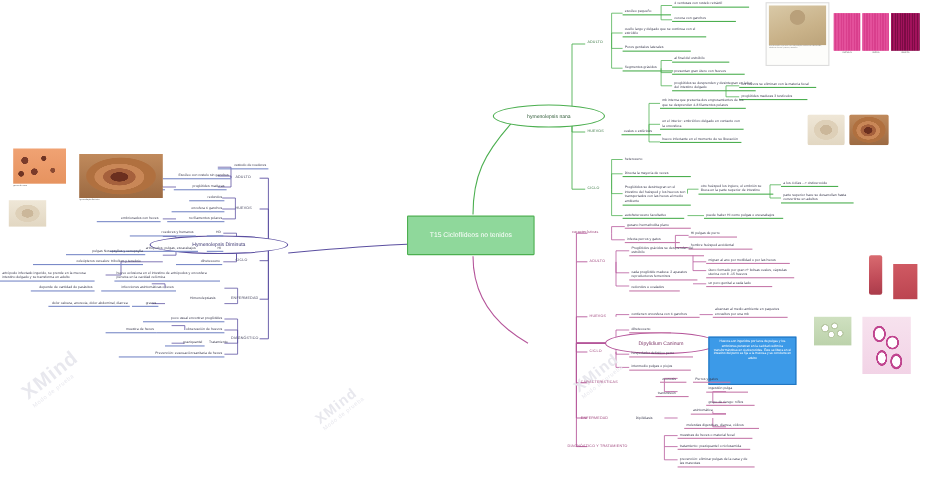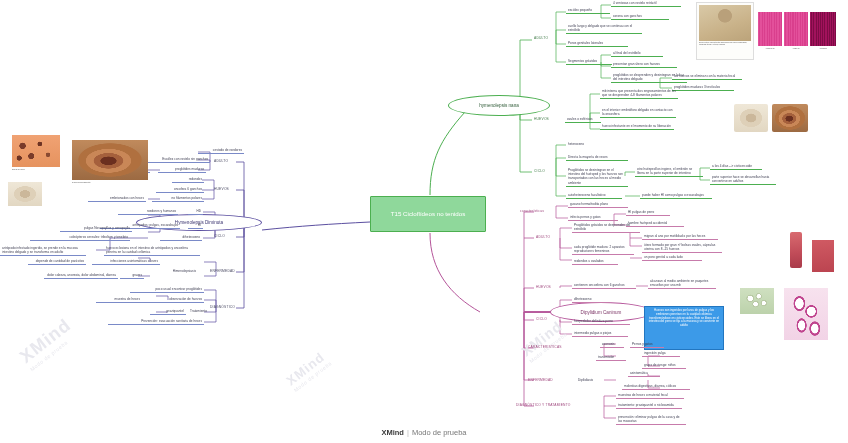--- a/index.html
+++ b/index.html
@@ -444,17 +444,14 @@
 
   <div class="img tex-egg-pale" style="left:734px;top:104px;width:34px;height:28px;border-radius:2px;"></div>
   <div class="img tex-egg-big" style="left:772px;top:104px;width:36px;height:28px;border-radius:2px;"></div>
 
   <div class="img tex-worm" style="left:790px;top:232px;width:12px;height:36px;border-radius:2px;"></div>
   <div class="img tex-worm2" style="left:812px;top:240px;width:22px;height:32px;"></div>
 
   <div class="img tex-cyst" style="left:740px;top:288px;width:34px;height:26px;"></div>
   <div class="img tex-histo-violet" style="left:784px;top:288px;width:44px;height:52px;"></div>
 
-  <div class="footer">
-    <b>XMind</b><i>|</i><span>Modo de prueba</span>
-  </div>
 
 </div>
 
 </body></html>

